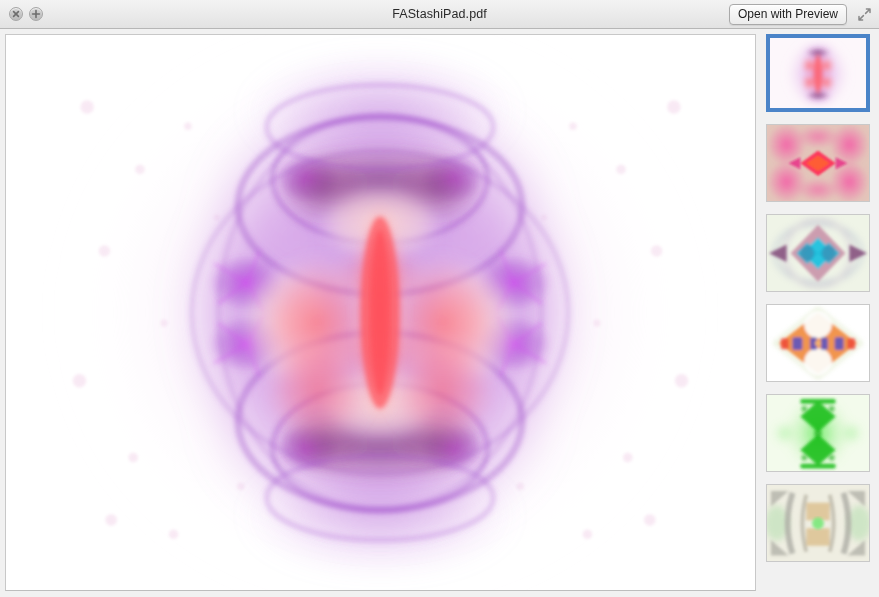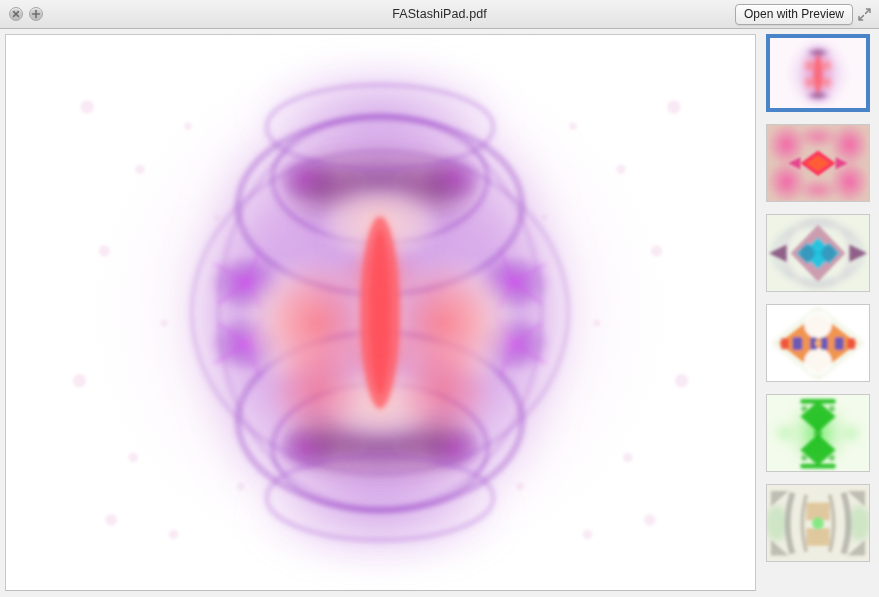--- a/index.html
+++ b/index.html
@@ -26,21 +26,21 @@
     border:1px solid #a6a6a6;
     position:relative;box-sizing:border-box;
     box-shadow:inset 0 1px 0 rgba(255,255,255,.7);
   }
   .tb-btn svg{position:absolute;left:0;top:0;}
   .tb-title{
     position:absolute;left:0;right:0;text-align:center;
     font-size:12.5px;color:#2a2a2a;
     letter-spacing:.1px;pointer-events:none;
   }
-  .tb-right{margin-left:auto;display:flex;align-items:center;gap:4px;padding-right:7px;}
+  .tb-right{margin-left:auto;display:flex;align-items:center;gap:10px;padding-right:7px;}
   .open-btn{
     font-size:12px;color:#1e1e1e;
     background:linear-gradient(to bottom,#fdfdfd,#ebebeb);
     border:1px solid #a9a9a9;border-radius:4px;
     padding:2px 8px 3px;line-height:14px;
     box-shadow:0 1px 0 rgba(255,255,255,.8) inset,0 1px 1px rgba(0,0,0,.07);
     white-space:nowrap;cursor:default;
   }
   .fs-icon{width:15px;height:15px;position:relative;opacity:.62;}
 

